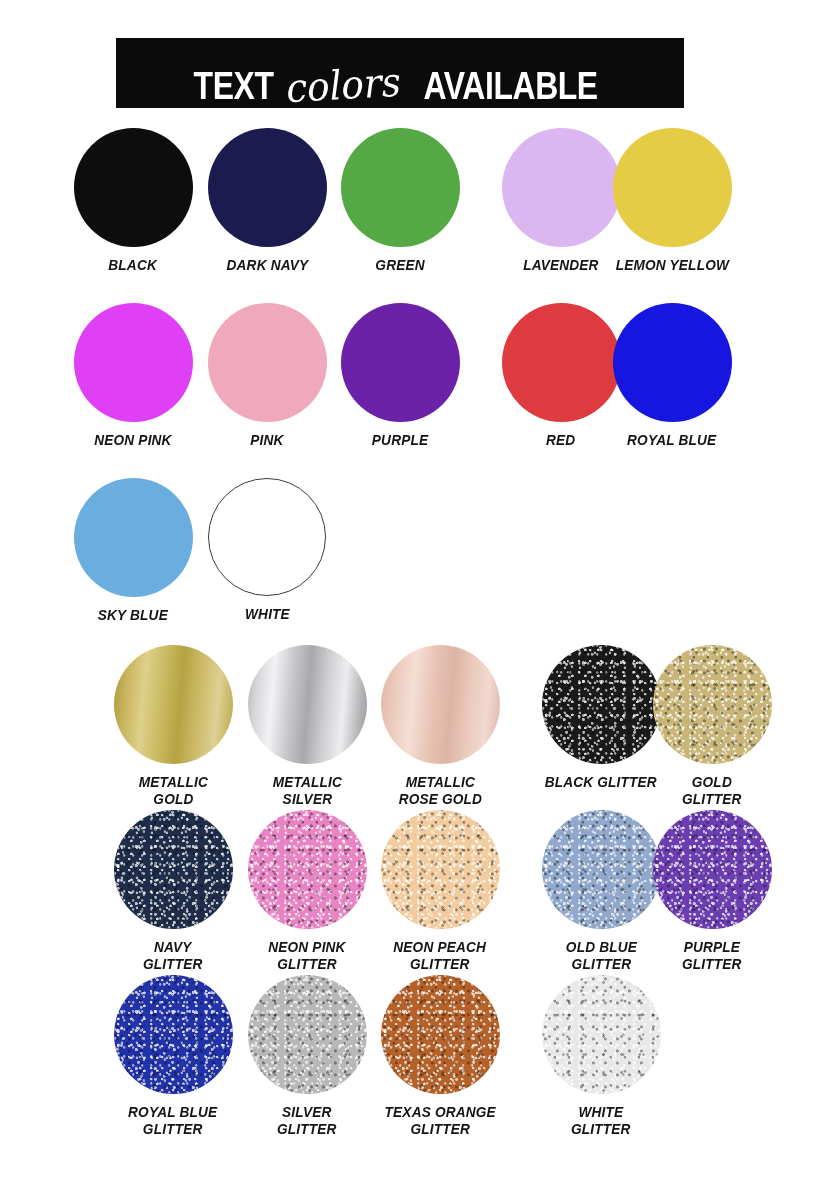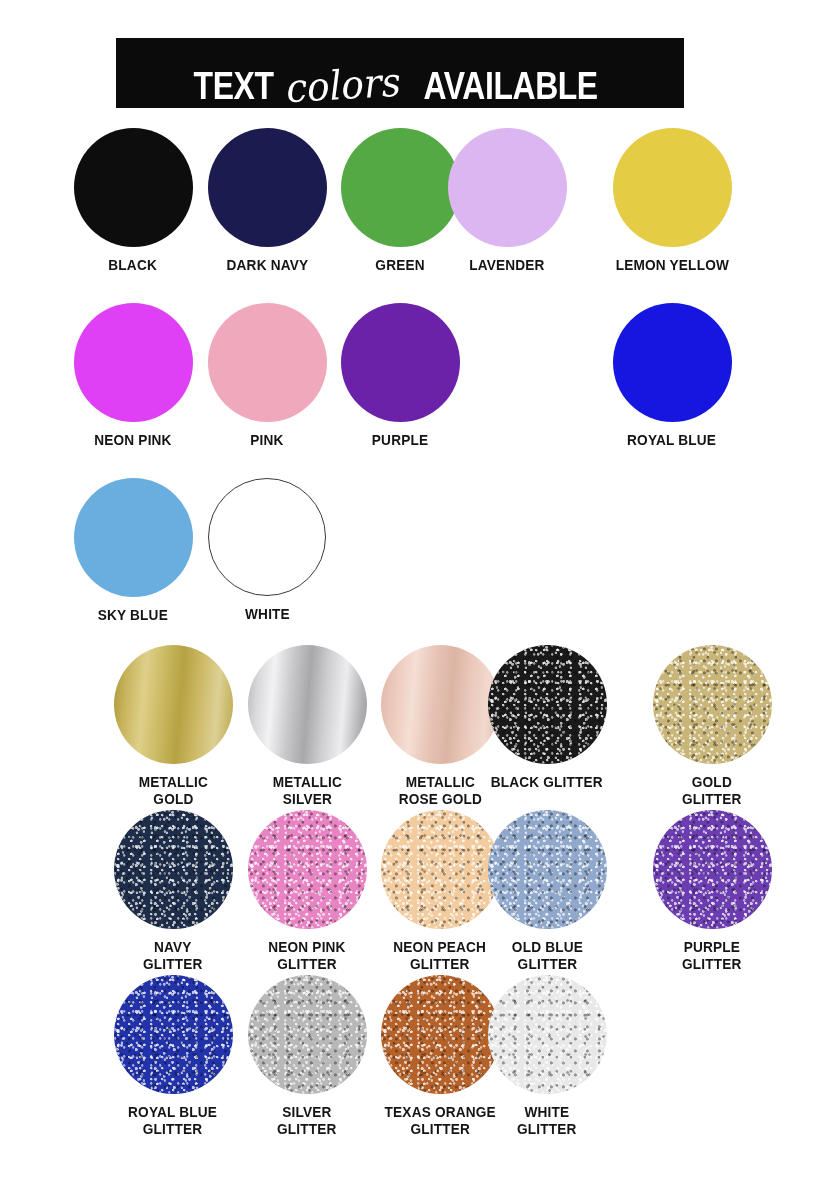--- a/index.html
+++ b/index.html
@@ -52,20 +52,21 @@
     transform: scaleX(0.93) rotate(-3deg);
     transform-origin: center baseline;
     display: inline-block;
   }
 
   
   .swatch-grid {
     position: absolute;
     left: 0;
     width: 712px;
+    font-style: italic;
   }
   #solid-grid  { top: 128px; }
   #finish-grid { top: 645px; margin-left: 40px; }
 
   .swatch-row {
     position: relative;
     width: 834px;
     height: 175px;
   }
   .finish-row { height: 165px; }
@@ -75,21 +76,21 @@
     top: 0;
     width: 130px;
     display: flex;
     flex-direction: column;
     align-items: center;
   }
   
   .col-0 { left: 68px;  }
   .col-1 { left: 202px; }
   .col-2 { left: 335px; }
-  .col-3 { left: 442px; }
+  .col-3 { left: 496px; }
   .col-4 { left: 607px; }
 
   .swatch-dot {
     width: 119px;
     height: 119px;
     border-radius: 50%;
     position: relative;
     overflow: hidden;
   }
   .swatch-dot.outlined {
@@ -189,20 +190,24 @@
         <div class="swatch-label">NEON PINK</div>
       </div>
       <div class="swatch-cell col-1">
         <div class="swatch-dot" style="background: rgb(240, 168, 188);"></div>
         <div class="swatch-label">PINK</div>
       </div>
       <div class="swatch-cell col-2">
         <div class="swatch-dot" style="background: rgb(107, 33, 168);"></div>
         <div class="swatch-label">PURPLE</div>
       </div>
+      <div class="swatch-cell col-3">
+        <div class="swatch-dot" style="background: rgb(221, 59, 64);"></div>
+        <div class="swatch-label">RED</div>
+      </div>
       <div class="swatch-cell col-4">
         <div class="swatch-dot" style="background: rgb(22, 22, 224);"></div>
         <div class="swatch-label">ROYAL BLUE</div>
       </div>
     </div>
     <div class="swatch-row solid-row">
       <div class="swatch-cell col-0">
         <div class="swatch-dot" style="background: rgb(106, 174, 224);"></div>
         <div class="swatch-label">SKY BLUE</div>
       </div>

